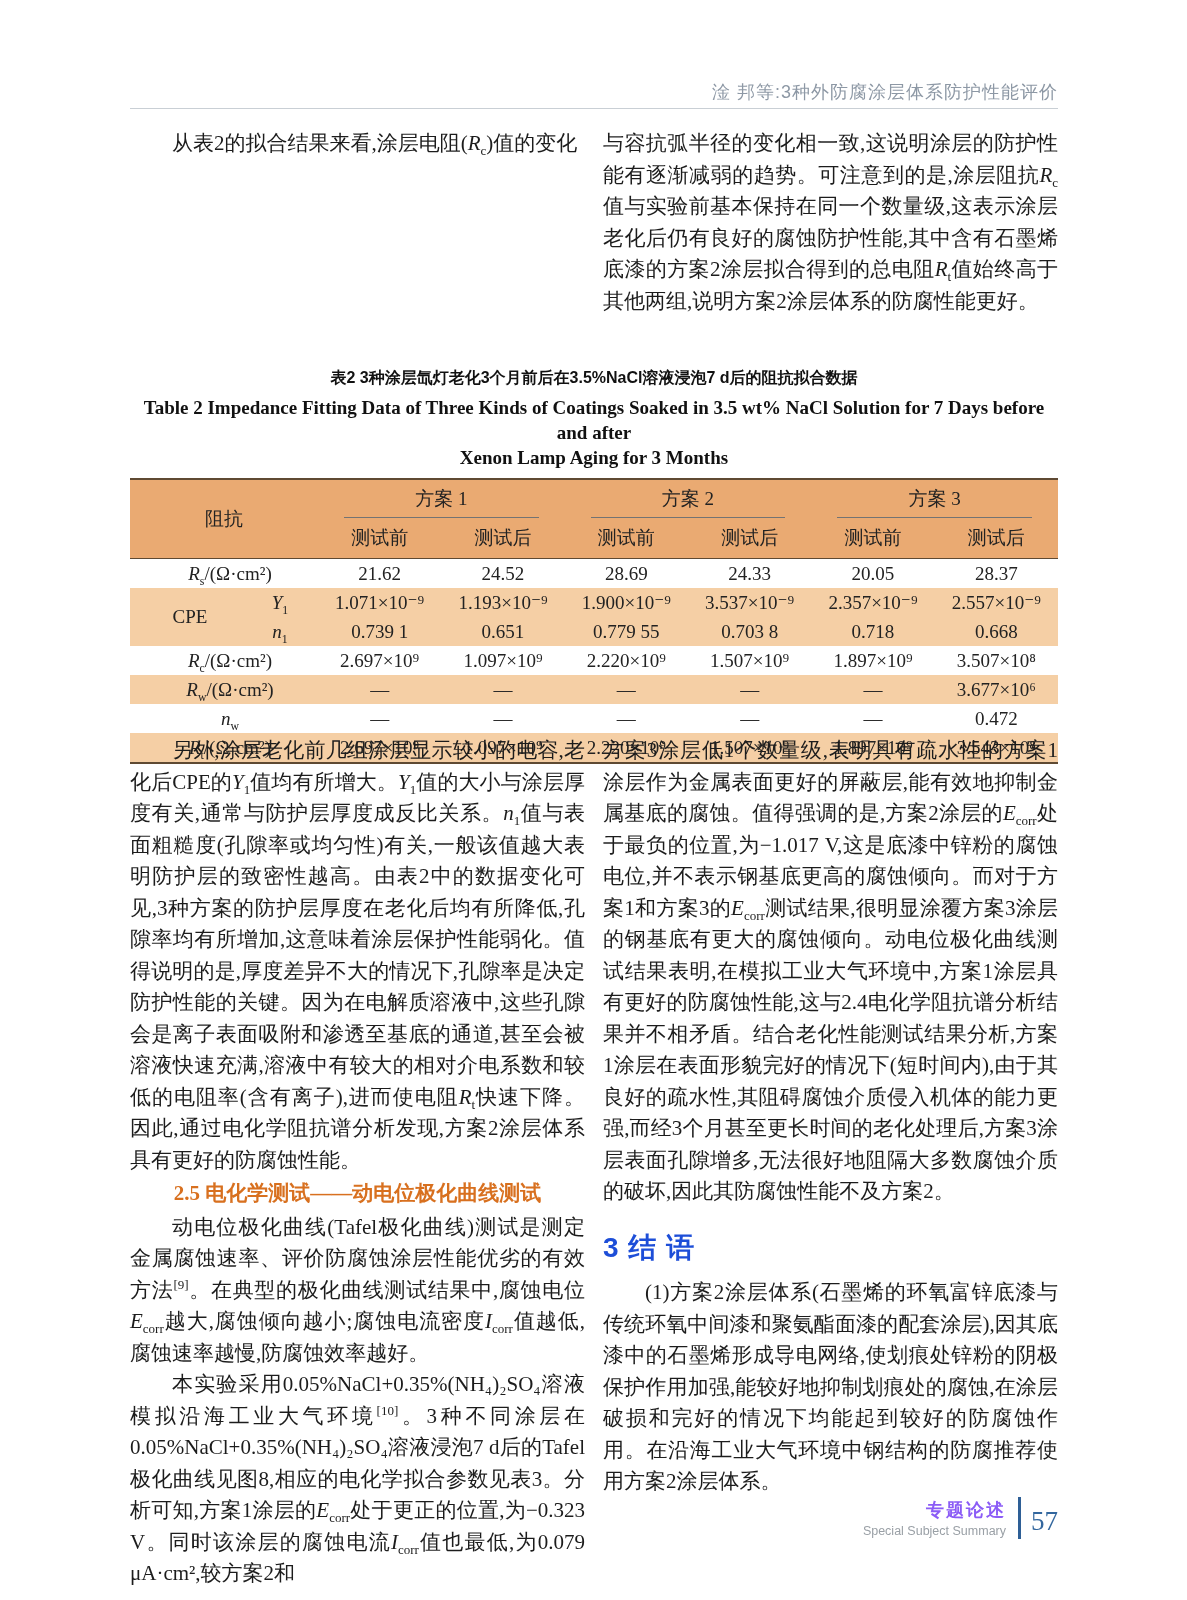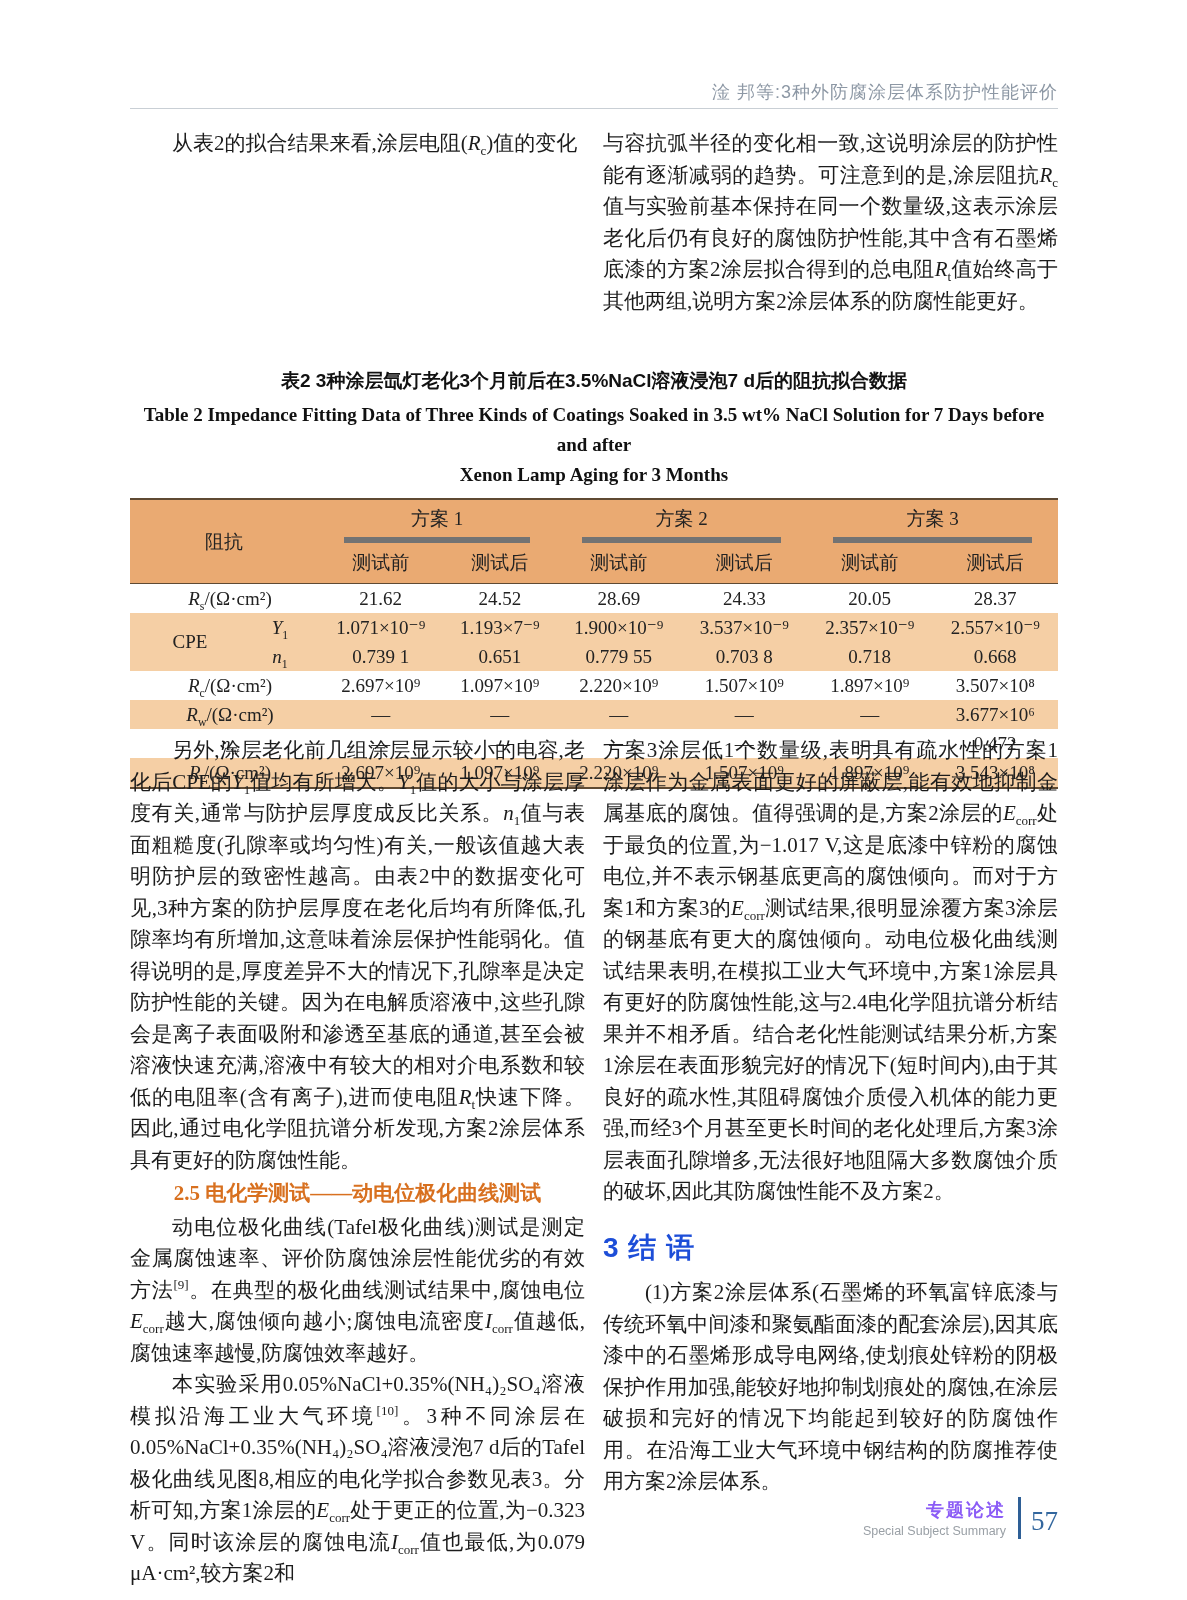--- a/index.html
+++ b/index.html
@@ -39,43 +39,43 @@
   }
   .h-main{
     font-family:"Liberation Sans","DejaVu Sans",sans-serif;
     font-weight:bold;color:#1d4ed8;font-size:28px;
     margin:24px 0 14px 0 !important;text-indent:0 !important;
     text-align:left;letter-spacing:1px;
   }
   
   .table-block{position:absolute;top:368px;left:130px;width:928px;}
   .tbl-caption-cn{
-    text-align:center;font-weight:bold;font-size:19px;
+    text-align:center;font-weight:bold;font-size:16px;
     font-family:"Liberation Sans","DejaVu Sans",sans-serif;
     margin-bottom:6px;color:#111;
   }
   .tbl-caption-en{
     text-align:center;font-weight:bold;font-size:19px;
     font-family:"Liberation Serif","DejaVu Serif",serif;
-    line-height:30px;color:#111;
+    line-height:25px;color:#111;
   }
   table.data{
     width:100%;border-collapse:collapse;margin-top:8px;
     font-size:19px;color:#222;
     border-top:2px solid #5f4a33;border-bottom:2px solid #5f4a33;
   }
   table.data col.c-lbl1{width:108px;}
   table.data col.c-lbl2{width:80px;}
   thead th{
     background:#eaaa72;font-weight:normal;font-size:19px;
     padding:3px 0;vertical-align:middle;
   }
   thead{border-bottom:1.5px solid #5f4a33;}
   .group-underline{
-    display:block;border-bottom:6px solid #737373;
+    display:block;border-bottom:1px solid #737373;
     margin:0 26px;padding:3px 0 5px 0;
   }
   thead th.subcol{padding:4px 0 7px 0;}
   tbody td{
     height:29px;text-align:center;padding:0 2px;vertical-align:middle;
   }
   tbody td.lbl{text-align:center;padding-left:14px;}
   tbody td.sublbl{text-align:center;padding-left:6px;}
   tbody tr.shaded td{background:#f5cfa5;}
   
@@ -161,21 +161,21 @@
             <td class="val">24.52</td>
             <td class="val">28.69</td>
             <td class="val">24.33</td>
             <td class="val">20.05</td>
             <td class="val">28.37</td>
           </tr>
           <tr class="shaded">
             <td class="lbl" rowspan="2">CPE</td>
             <td class="sublbl"><i>Y</i><sub>1</sub></td>
             <td class="val">1.071×10⁻⁹</td>
-            <td class="val">1.193×7⁻⁹</td>
+            <td class="val">1.193×10⁻⁹</td>
             <td class="val">1.900×10⁻⁹</td>
             <td class="val">3.537×10⁻⁹</td>
             <td class="val">2.357×10⁻⁹</td>
             <td class="val">2.557×10⁻⁹</td>
           </tr>
           <tr class="shaded">
             <td class="sublbl"><i>n</i><sub>1</sub></td>
             <td class="val">0.739 1</td>
             <td class="val">0.651</td>
             <td class="val">0.779 55</td>

